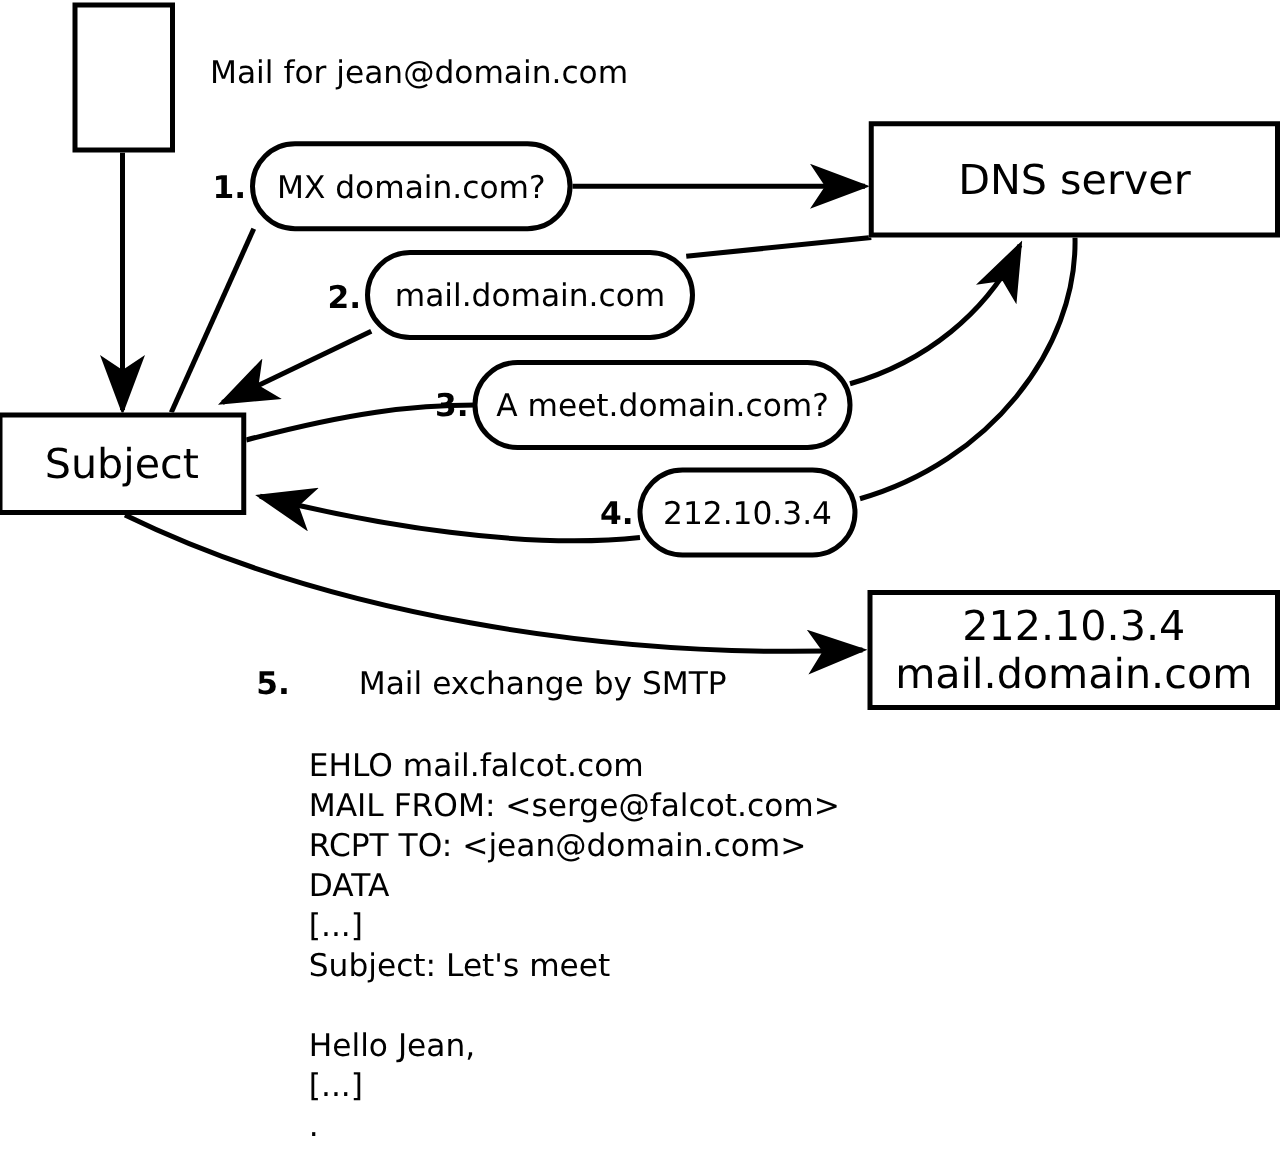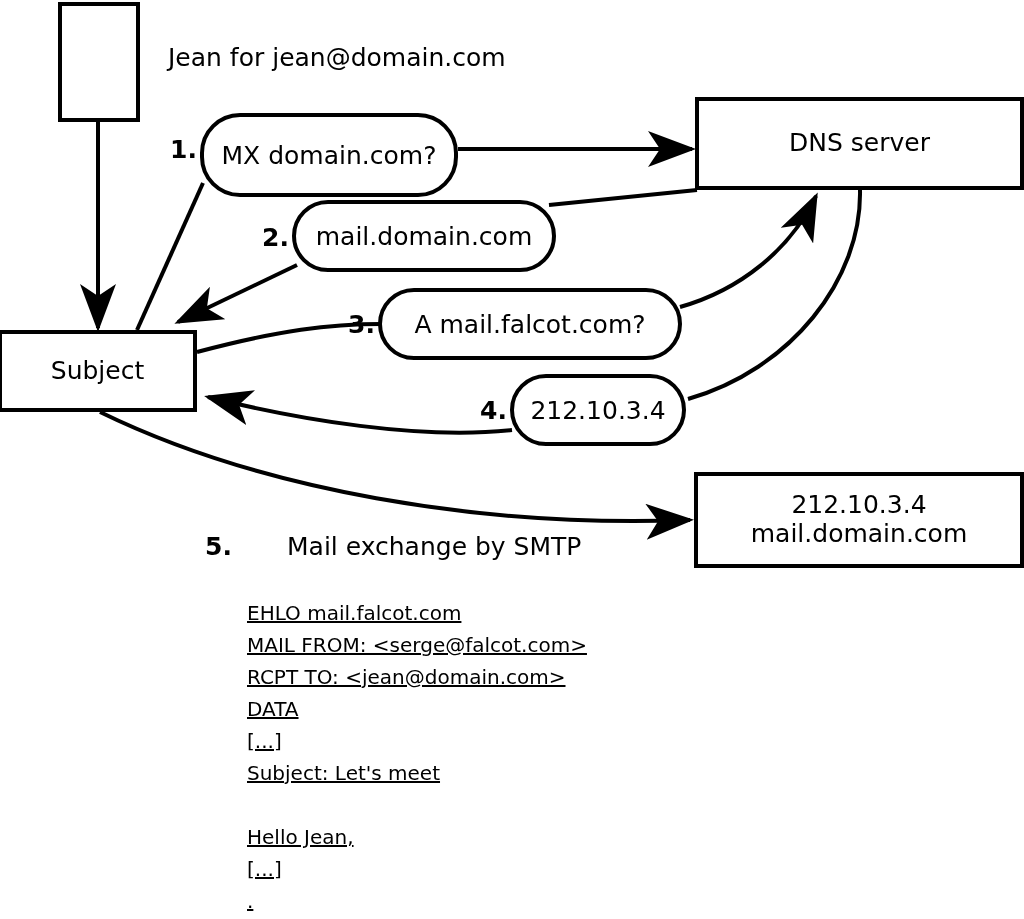--- a/index.html
+++ b/index.html
@@ -31,21 +31,21 @@
   .node-box {
     position: absolute;
     box-sizing: border-box;
     background: #ffffff;
     border: 4px solid #000000;
     display: flex;
     align-items: center;
     justify-content: center;
     text-align: center;
     line-height: 1.15;
-    font-size: 25px;
+    font-size: 33px;
     z-index: 3;
   }
   #node-client   { left: 58px;  top: 2px;   width: 82px;  height: 120px; }
   #node-postfix  { left: -2px;  top: 330px; width: 199px; height: 82px; }
   #node-dns      { left: 695px; top: 97px;  width: 329px; height: 93px; }
   #node-target   { left: 694px; top: 472px; width: 330px; height: 96px; }
   .node-lines { display: block; }
   .node-lines span { display: block; }
 
   
@@ -55,21 +55,21 @@
     background: #ffffff;
     border: 4px solid #000000;
     border-radius: 40px;
     display: flex;
     align-items: center;
     justify-content: center;
     font-size: 25px;
     white-space: nowrap;
     z-index: 4;
   }
-  #bubble-1 { left: 200px; top: 113px; width: 258px; height: 84px; }
+  #bubble-1 { left: 200px; top: 113px; width: 258px; height: 72px; }
   #bubble-2 { left: 292px; top: 200px; width: 264px; height: 72px; }
   #bubble-3 { left: 378px; top: 288px; width: 304px; height: 72px; }
   #bubble-4 { left: 510px; top: 374px; width: 176px; height: 72px; }
 
   
   .step-num {
     position: absolute;
     font-size: 25px;
     font-weight: bold;
     z-index: 5;
@@ -90,25 +90,24 @@
     white-space: nowrap;
   }
   #caption-mail-for { left: 168px; top: 45px; }
   #caption-step5    { left: 247px; top: 534px; margin-left: 40px; }
 
   
   #smtp-transcript {
     position: absolute;
     left: 247px;
     top: 597px;
-    font-size: 20px;
+    font-size: 25px;
     line-height: 32px;
     z-index: 5;
     white-space: pre;
-    text-decoration: underline;
   }
   #smtp-transcript .line { display: block; min-height: 32px; }
   #smtp-transcript .line.blank { height: 32px; }
 </style>
 </head>
 <body>
 
 <div id="stage">
 
   <svg id="wires" viewBox="0 0 1024 919">
@@ -160,32 +159,32 @@
 
   <div class="bubble" id="bubble-1">
     <span>MX domain.com?</span>
   </div>
 
   <div class="bubble" id="bubble-2">
     <span>mail.domain.com</span>
   </div>
 
   <div class="bubble" id="bubble-3">
-    <span>A mail.falcot.com?</span>
+    <span>A meet.domain.com?</span>
   </div>
 
   <div class="bubble" id="bubble-4">
     <span>212.10.3.4</span>
   </div>
 
   <div class="step-num" id="step-num-1">1.</div>
   <div class="step-num" id="step-num-2">2.</div>
   <div class="step-num" id="step-num-3">3.</div>
   <div class="step-num" id="step-num-4">4.</div>
   <div class="step-num" id="step-num-5">5.</div>
 
-  <div class="caption" id="caption-mail-for">Jean for jean@domain.com</div>
+  <div class="caption" id="caption-mail-for">Mail for jean@domain.com</div>
 
   <div class="caption" id="caption-step5">Mail exchange by SMTP</div>
 
   <div id="smtp-transcript"><span class="line">EHLO mail.falcot.com</span><span class="line">MAIL FROM: &lt;serge@falcot.com&gt;</span><span class="line">RCPT TO: &lt;jean@domain.com&gt;</span><span class="line">DATA</span><span class="line">[...]</span><span class="line">Subject: Let's meet</span><span class="line blank"></span><span class="line">Hello Jean,</span><span class="line">[...]</span><span class="line">.</span></div>
 
 </div>
 
 </body></html>

